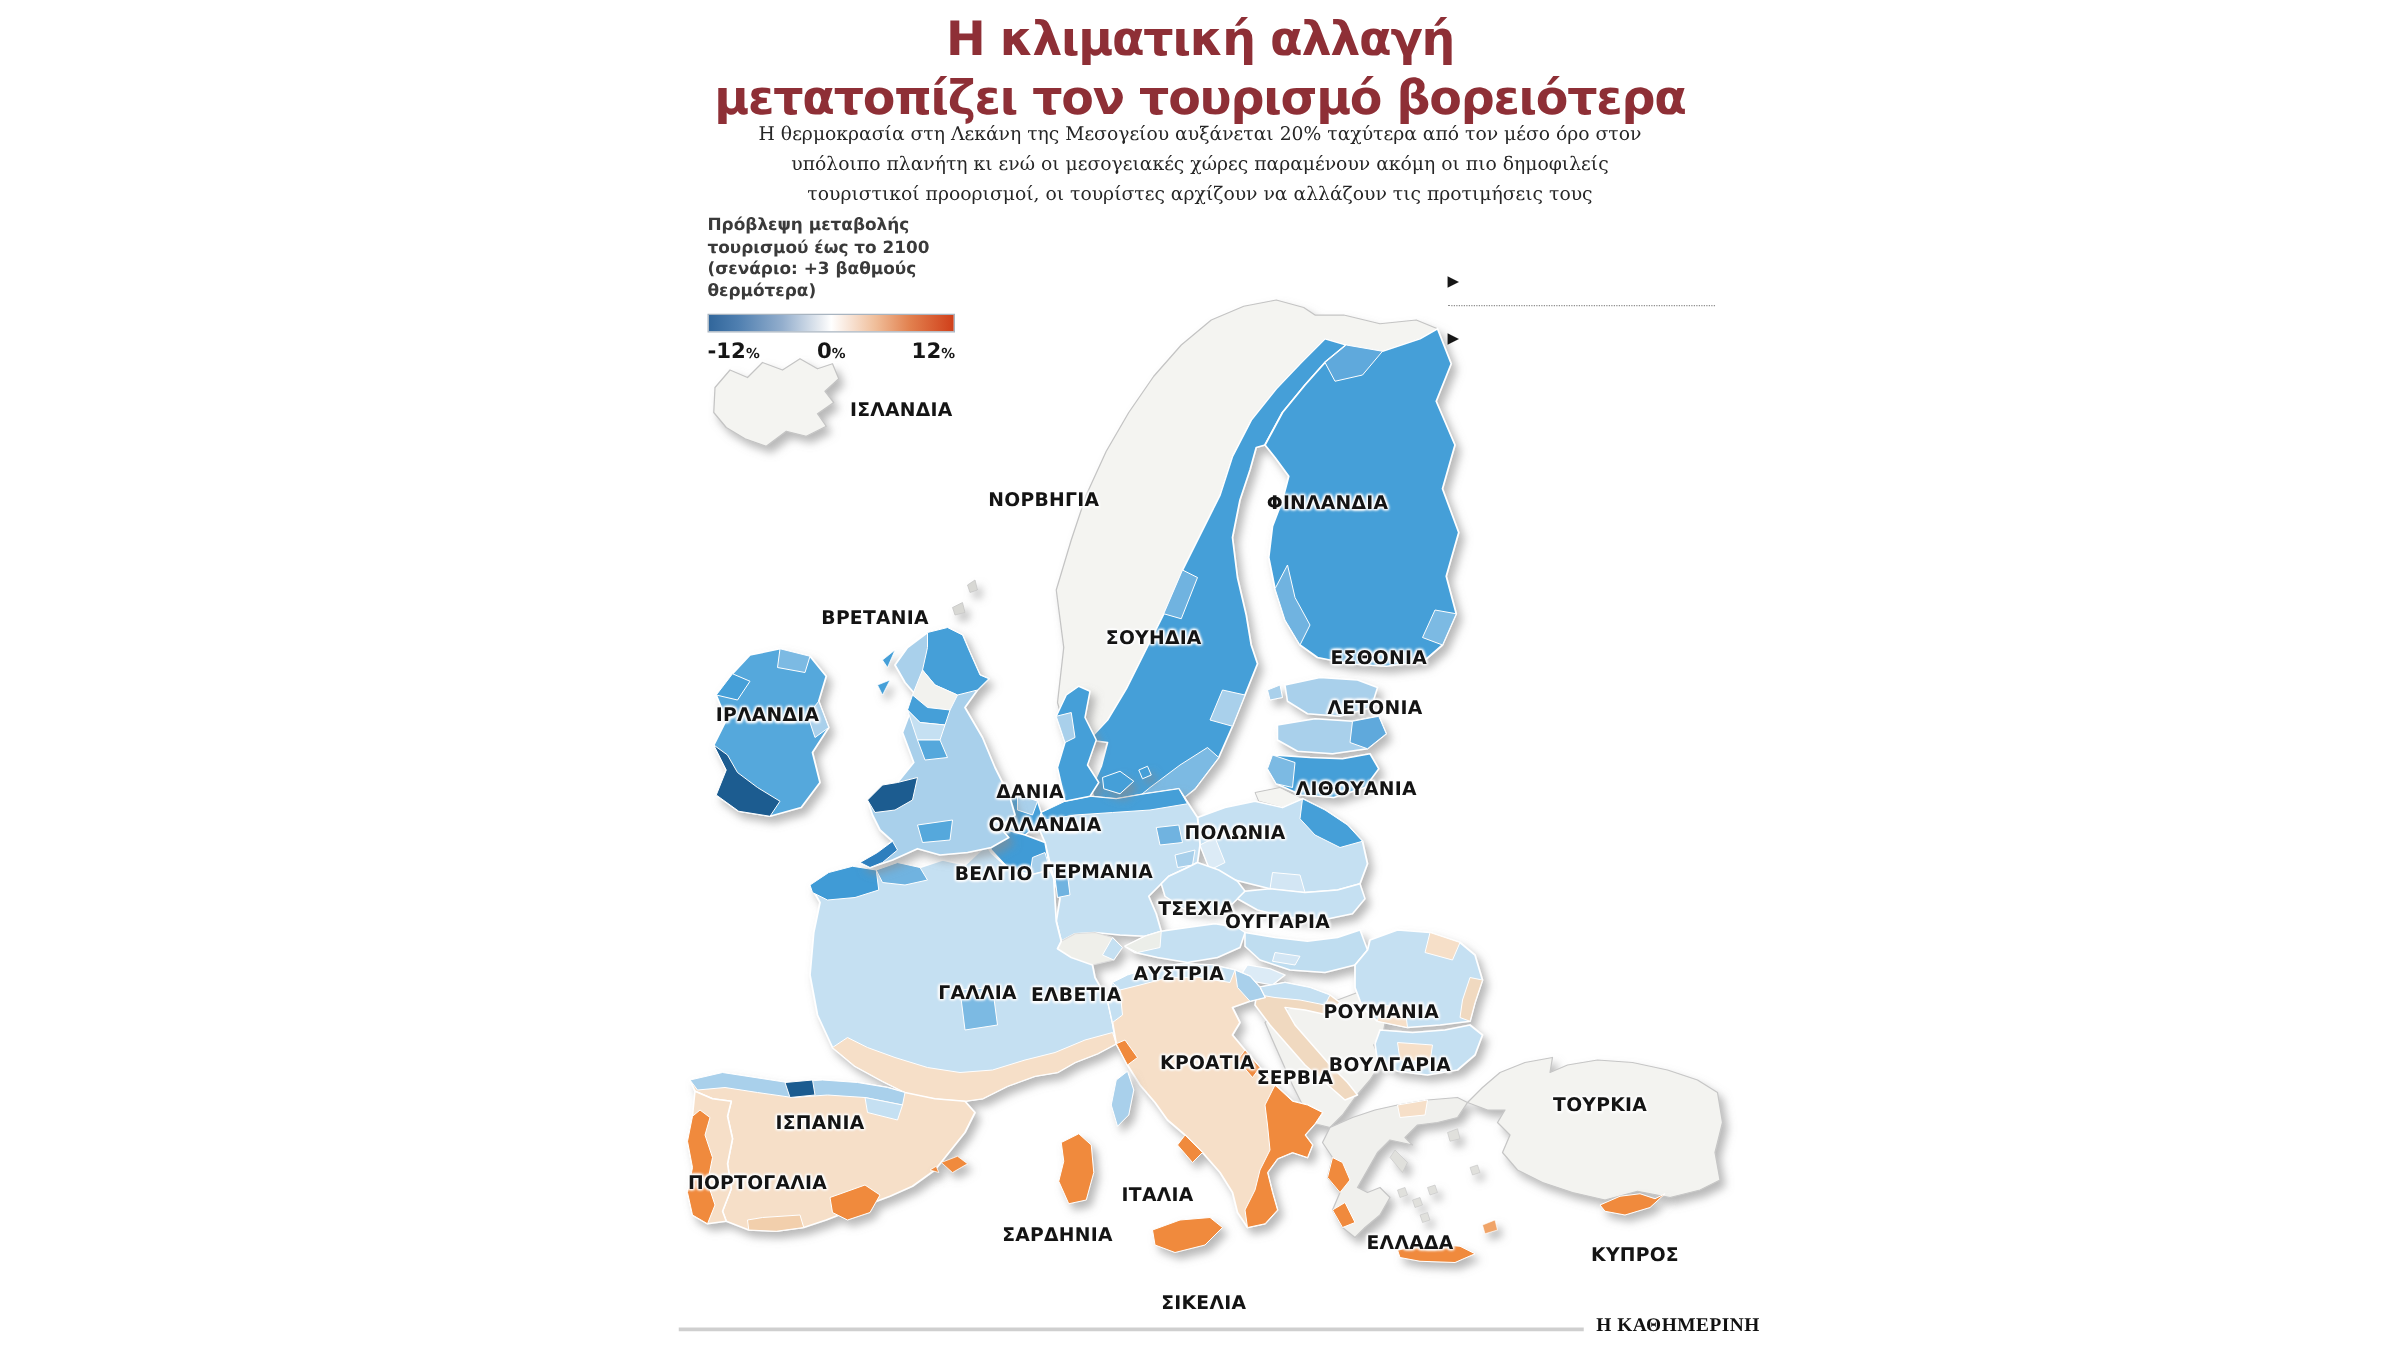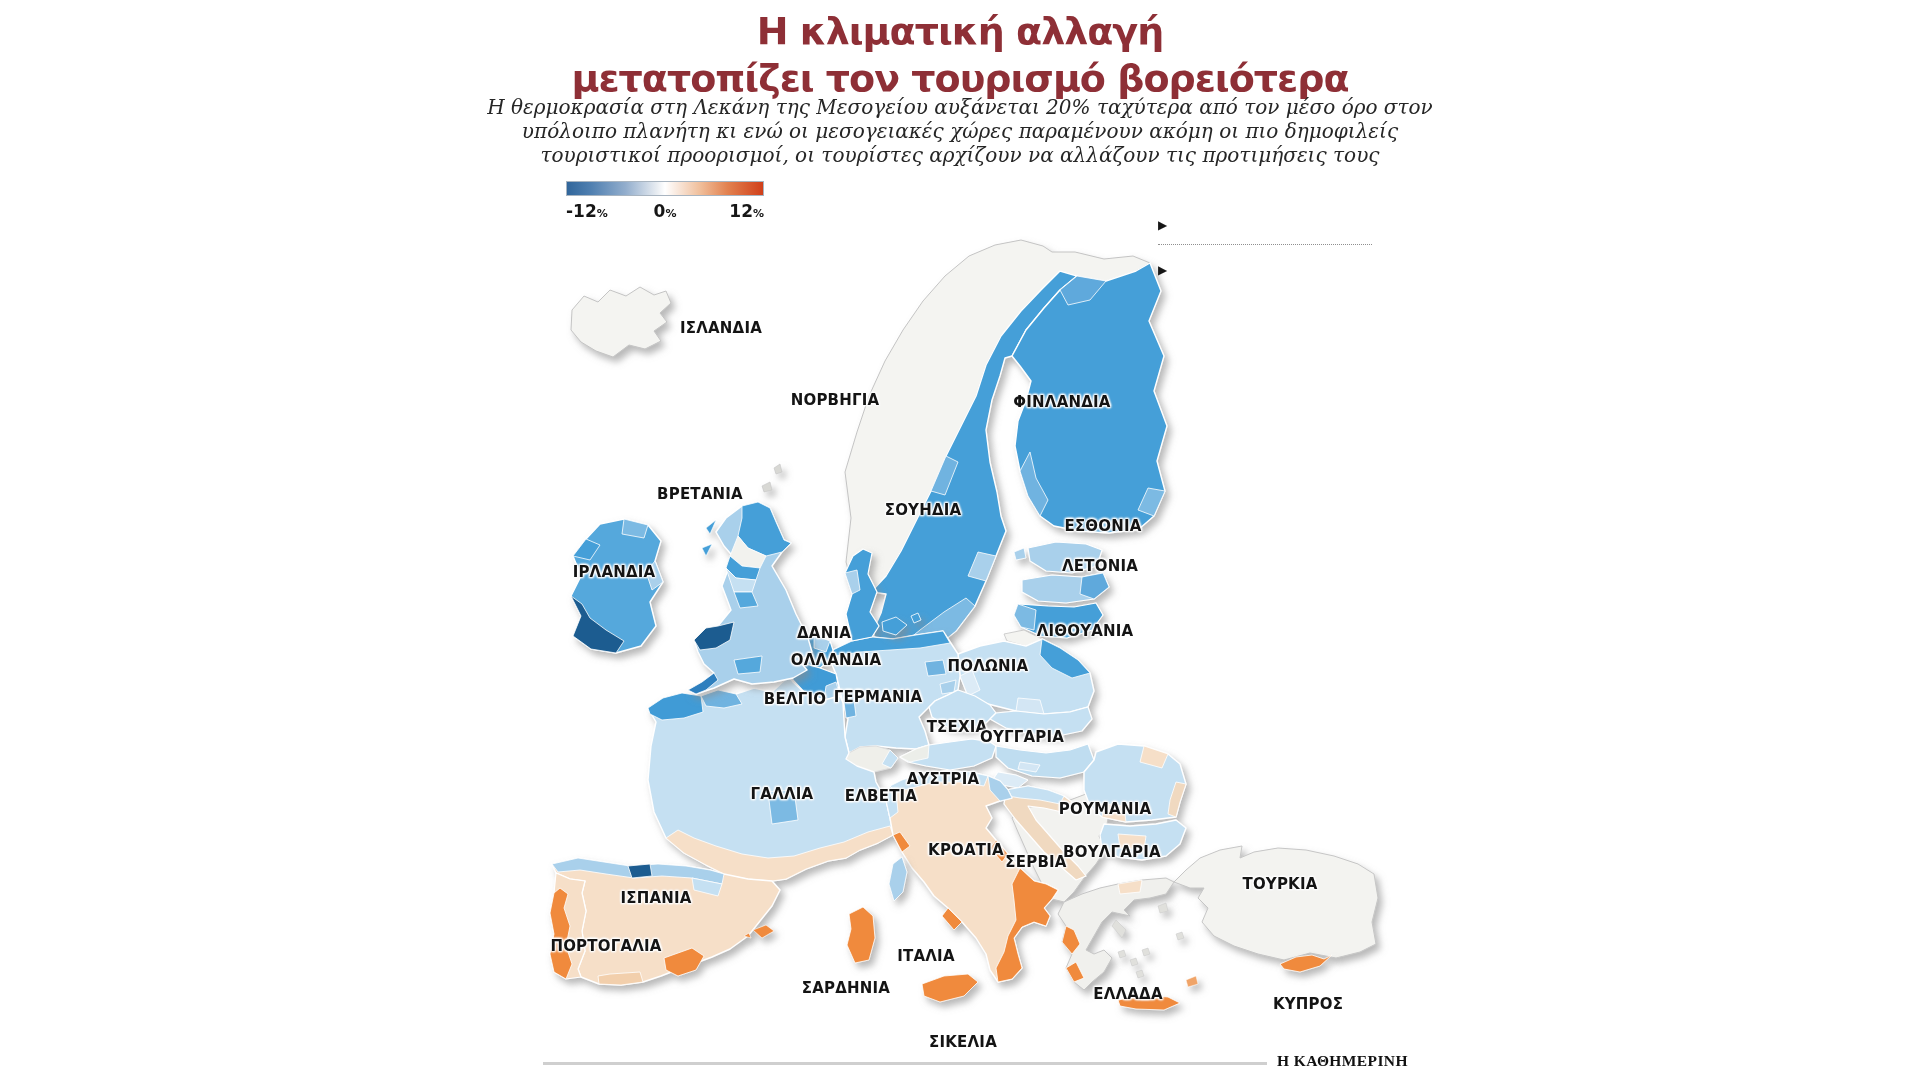--- a/index.html
+++ b/index.html
@@ -2,21 +2,21 @@
 <html><head>
 <meta charset="utf-8">
 <style>
   html,body{margin:0;padding:0}
   body{width:1920px;height:1080px;background:#ffffff;position:relative;overflow:hidden;
        font-family:"Liberation Sans",sans-serif}
   .title{position:absolute;top:8px;left:0;width:1920px;text-align:center;
          font-family:"DejaVu Sans",sans-serif;font-weight:bold;font-size:38px;line-height:47px;
          color:#8E2F36;letter-spacing:-1px;white-space:pre-line}
   .subtitle{position:absolute;top:95px;left:0;width:1920px;text-align:center;
-         font-family:"DejaVu Serif",serif;font-style:italic;font-size:20px;line-height:24px;
+         font-family:"DejaVu Serif",serif;font-size:15px;line-height:24px;
          color:#262626;white-space:pre-line}
   .legend{position:absolute;left:566px;top:172px;width:240px}
   .legend-title{font-family:"DejaVu Sans",sans-serif;font-weight:bold;font-size:13.5px;
          line-height:17.5px;color:#3a3a3a;white-space:pre-line}
   .legend-bar{margin-top:9px;width:196px;height:13px;border:1px solid #a8b4c0;
          background:linear-gradient(90deg,#31669B 0%,#4F7FB0 12%,#93AECD 30%,#E9EDF2 46%,
          #FFFFFF 50%,#F9E9DE 56%,#F0BE9A 68%,#E2814F 82%,#D03F1A 100%)}
   .legend-ticks{position:relative;width:198px;height:24px;margin-top:5px;
          font-family:"DejaVu Sans",sans-serif;font-weight:bold;font-size:17px;color:#161616}
   .tick{position:absolute;top:0;white-space:nowrap}
@@ -183,20 +183,22 @@
   </g>
 </svg>
 
 <div class="title">Η κλιματική αλλαγή
 μετατοπίζει τον τουρισμό βορειότερα</div>
 <div class="subtitle">Η θερμοκρασία στη Λεκάνη της Μεσογείου αυξάνεται 20% ταχύτερα από τον μέσο όρο στον
 υπόλοιπο πλανήτη κι ενώ οι μεσογειακές χώρες παραμένουν ακόμη οι πιο δημοφιλείς
 τουριστικοί προορισμοί, οι τουρίστες αρχίζουν να αλλάζουν τις προτιμήσεις τους</div>
 
 <div class="legend">
+  <div class="legend-title">Πρόβλεψη μεταβολής τουρισμού έως το 2100
+(σενάριο: +3 βαθμούς θερμότερα)</div>
   <div class="legend-bar"></div>
   <div class="legend-ticks">
     <span class="tick tick-min"><span>-12</span><span class="pct">%</span></span>
     <span class="tick tick-mid"><span>0</span><span class="pct">%</span></span>
     <span class="tick tick-max"><span>12</span><span class="pct">%</span></span>
   </div>
 </div>
 
 <div class="callouts">
   <div class="callout">
@@ -220,21 +222,21 @@
     <span class="map-label" style="left: 824px; top: 633px;">ΔΑΝΙΑ</span>
     <span class="map-label" style="left: 1085px; top: 631px;">ΛΙΘΟΥΑΝΙΑ</span>
     <span class="map-label" style="left: 836px; top: 660px;">ΟΛΛΑΝΔΙΑ</span>
     <span class="map-label" style="left: 988px; top: 666px;">ΠΟΛΩΝΙΑ</span>
     <span class="map-label" style="left: 795px; top: 699px;">ΒΕΛΓΙΟ</span>
     <span class="map-label" style="left: 878px; top: 697px;">ΓΕΡΜΑΝΙΑ</span>
     <span class="map-label" style="left: 957px; top: 727px; text-align: center;">ΤΣΕΧΙΑ</span>
     <span class="map-label" style="left: 943px; top: 779px;">ΑΥΣΤΡΙΑ</span>
     <span class="map-label" style="left: 1022px; top: 737px;">ΟΥΓΓΑΡΙΑ</span>
     <span class="map-label" style="left: 782px; top: 794px;">ΓΑΛΛΙΑ</span>
-    <span class="map-label" style="left: 861px; top: 796px; padding-left: 40px;">ΕΛΒΕΤΙΑ</span>
+    <span class="map-label" style="left: 861px; top: 796px;">ΕΛΒΕΤΙΑ</span>
     <span class="map-label" style="left: 1105px; top: 809px;">ΡΟΥΜΑΝΙΑ</span>
     <span class="map-label" style="left: 966px; top: 850px;">ΚΡΟΑΤΙΑ</span>
     <span class="map-label" style="left: 1036px; top: 862px;">ΣΕΡΒΙΑ</span>
     <span class="map-label" style="left: 1112px; top: 852px;">ΒΟΥΛΓΑΡΙΑ</span>
     <span class="map-label" style="left: 656px; top: 898px;">ΙΣΠΑΝΙΑ</span>
     <span class="map-label" style="left: 1280px; top: 884px;">ΤΟΥΡΚΙΑ</span>
     <span class="map-label" style="left: 606px; top: 946px;">ΠΟΡΤΟΓΑΛΙΑ</span>
     <span class="map-label" style="left: 926px; top: 956px;">ΙΤΑΛΙΑ</span>
     <span class="map-label" style="left: 846px; top: 988px;">ΣΑΡΔΗΝΙΑ</span>
     <span class="map-label" style="left: 963px; top: 1042px;">ΣΙΚΕΛΙΑ</span>

